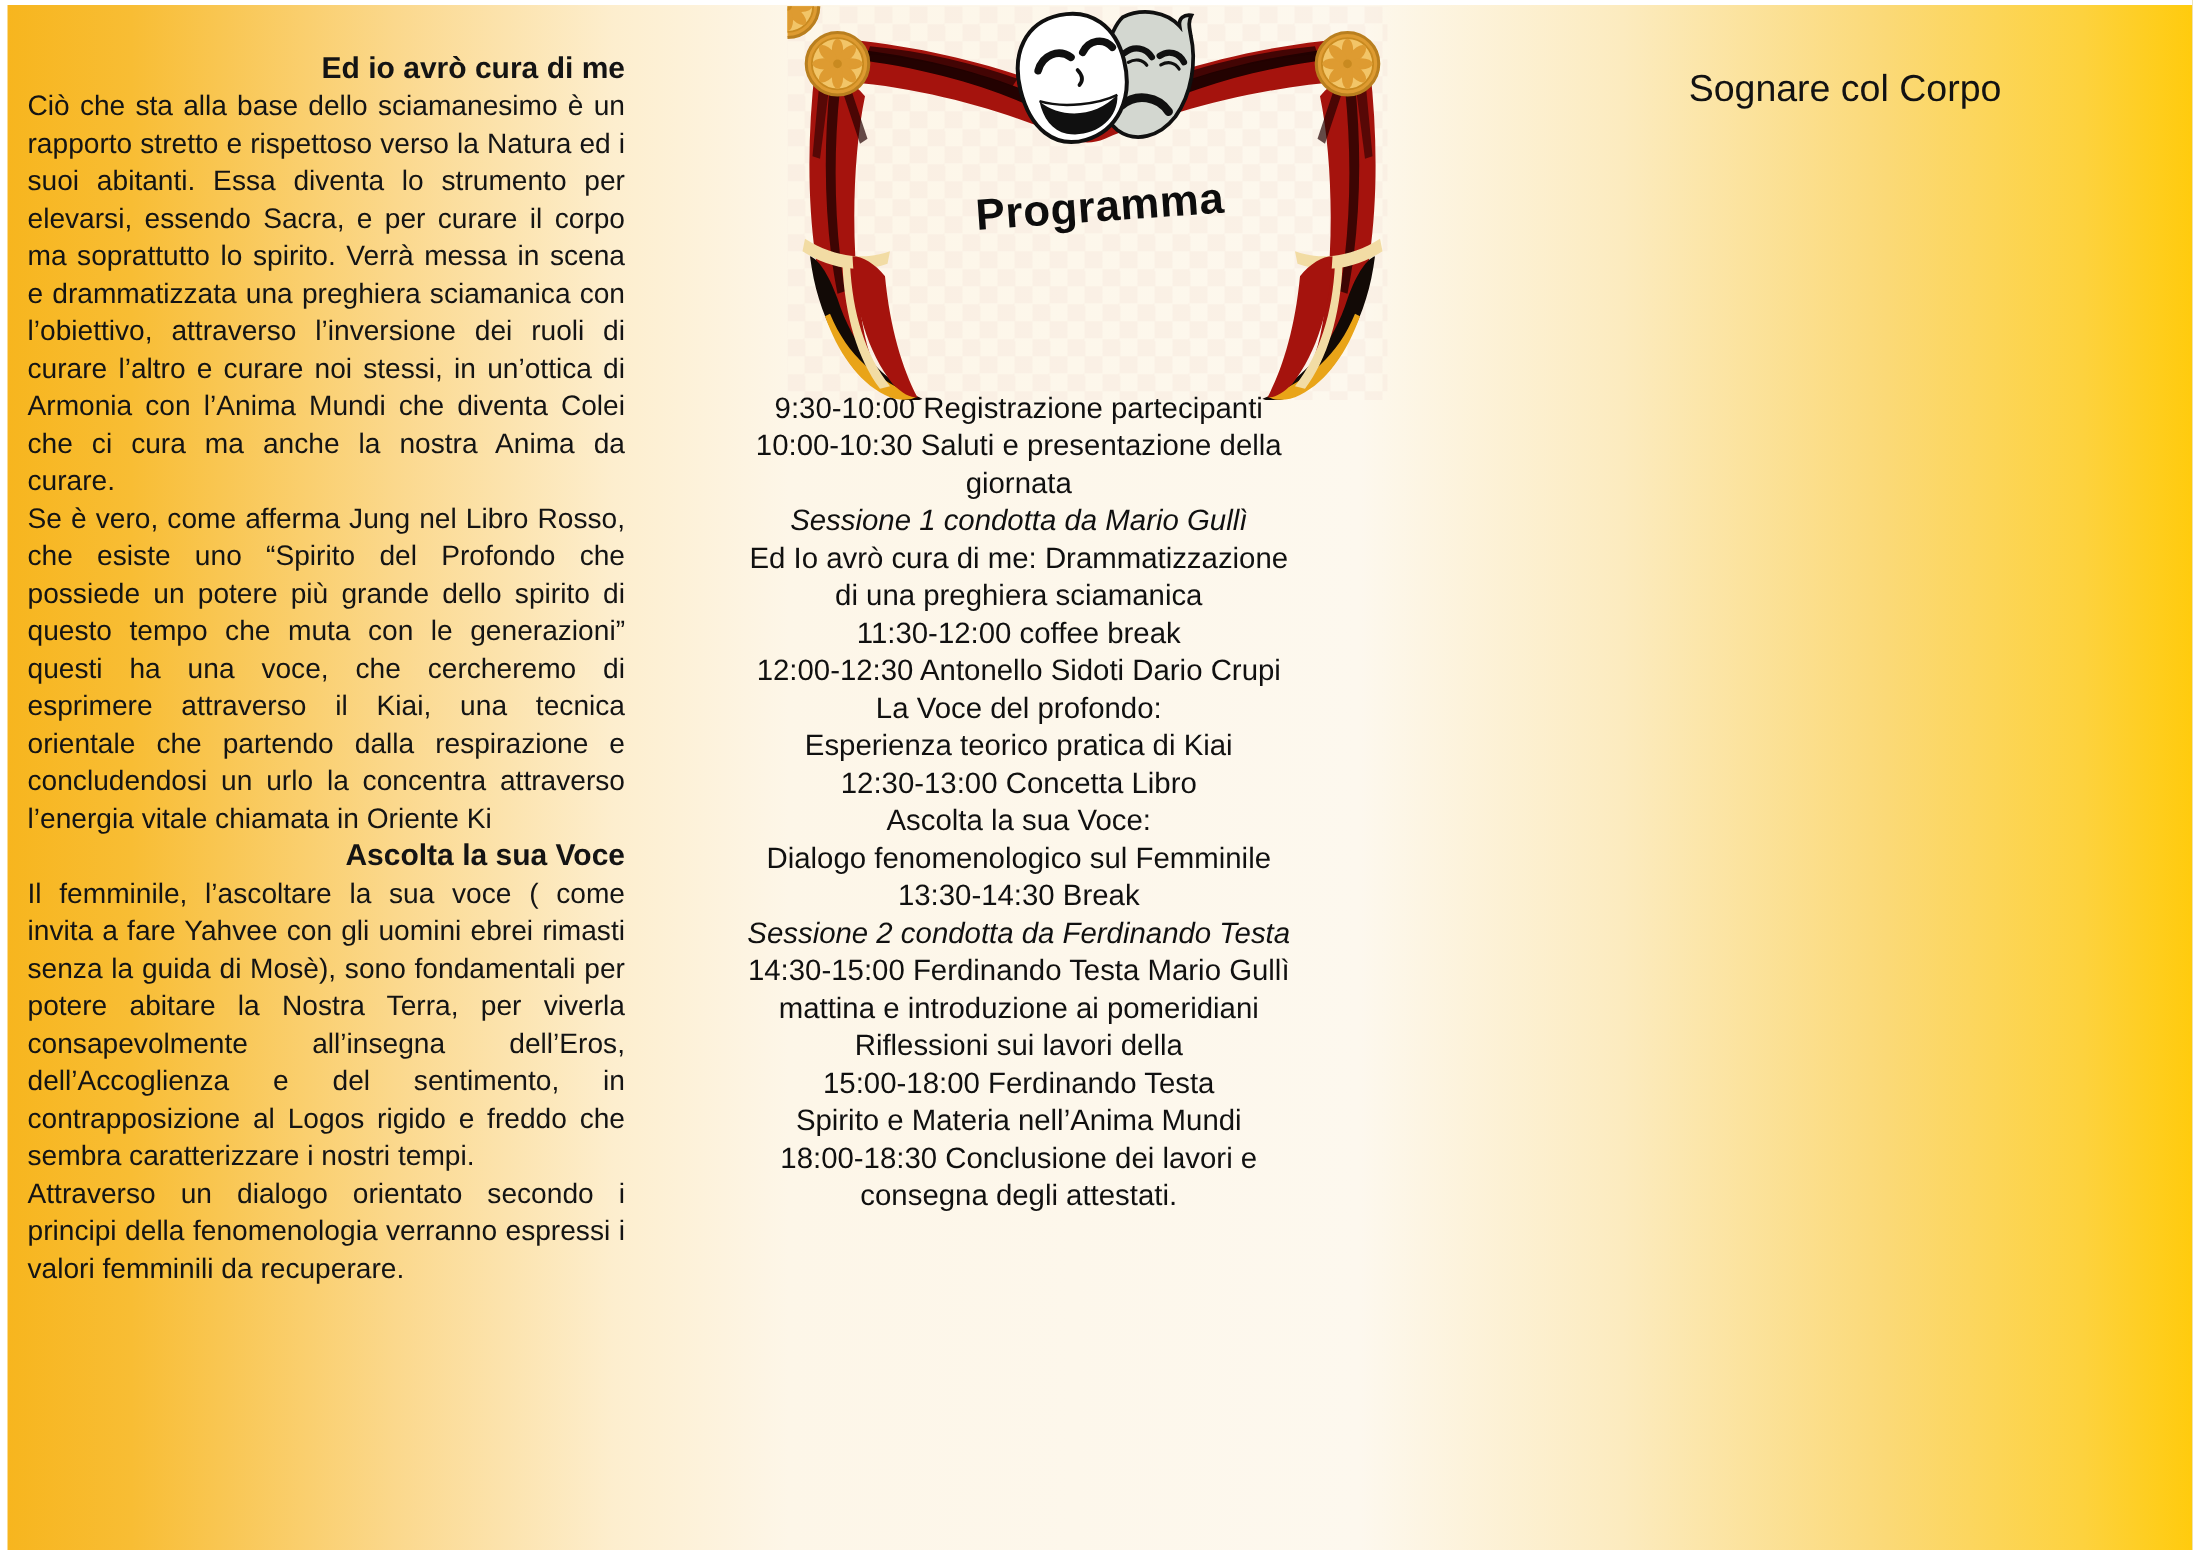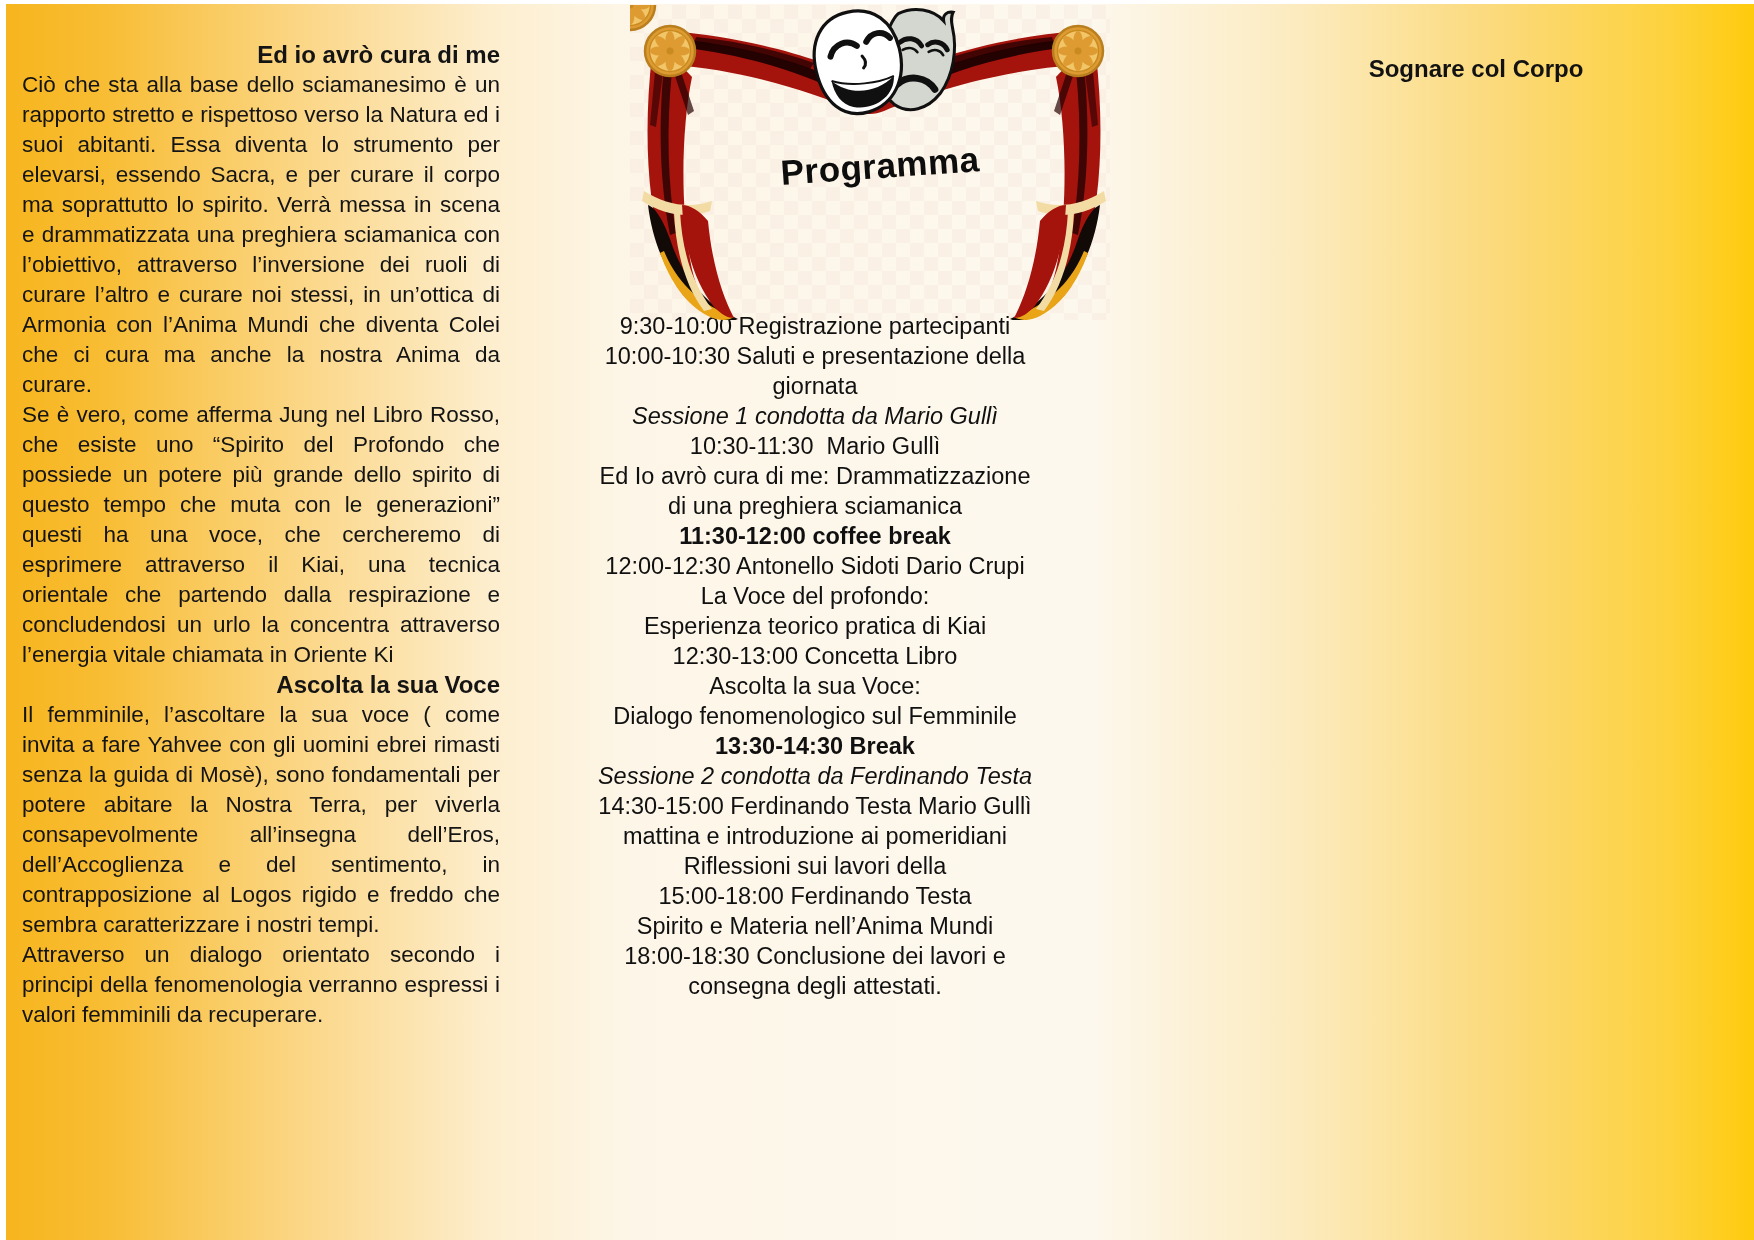--- a/index.html
+++ b/index.html
@@ -46,27 +46,27 @@
     text-align:center;font-size:35px;font-weight:700;letter-spacing:.5px;
     color:#0d0d0d;transform:rotate(-4deg);
   }
 
   
   .schedule{
     position:absolute;left:575px;top:311px;width:480px;
     font-size:23.5px;line-height:30px;text-align:center;color:#101010;
   }
   .schedule .line{white-space:pre;}
-  .schedule .bold{font-weight:700;}
+  .schedule .bold{font-weight:400;}
   .schedule .italic{font-style:italic;}
 
   
   .right-title{
     position:absolute;left:1200px;top:55px;width:552px;margin:0;
-    text-align:center;font-size:24px;font-weight:700;color:#121212;
+    text-align:center;font-size:30px;font-weight:400;color:#121212;
   }
 </style>
 </head>
 <body>
 
 <div class="page">
   <div class="edge-left"></div>
   <div class="edge-top"></div>
 
   <section class="panel-left">
@@ -142,21 +142,20 @@
       </g>
     </svg>
     <div class="programma">Programma</div>
   </div>
 
   <div class="schedule">
       <div class="line">9:30-10:00 Registrazione partecipanti</div>
       <div class="line">10:00-10:30 Saluti e presentazione della</div>
       <div class="line">giornata</div>
       <div class="line italic">Sessione 1 condotta da Mario Gullì</div>
-      <div class="line">10:30-11:30  Mario Gullì</div>
       <div class="line">Ed Io avrò cura di me: Drammatizzazione</div>
       <div class="line">di una preghiera sciamanica</div>
       <div class="line bold">11:30-12:00 coffee break</div>
       <div class="line">12:00-12:30 Antonello Sidoti Dario Crupi</div>
       <div class="line">La Voce del profondo:</div>
       <div class="line">Esperienza teorico pratica di Kiai</div>
       <div class="line">12:30-13:00 Concetta Libro</div>
       <div class="line">Ascolta la sua Voce:</div>
       <div class="line">Dialogo fenomenologico sul Femminile</div>
       <div class="line bold">13:30-14:30 Break</div>

